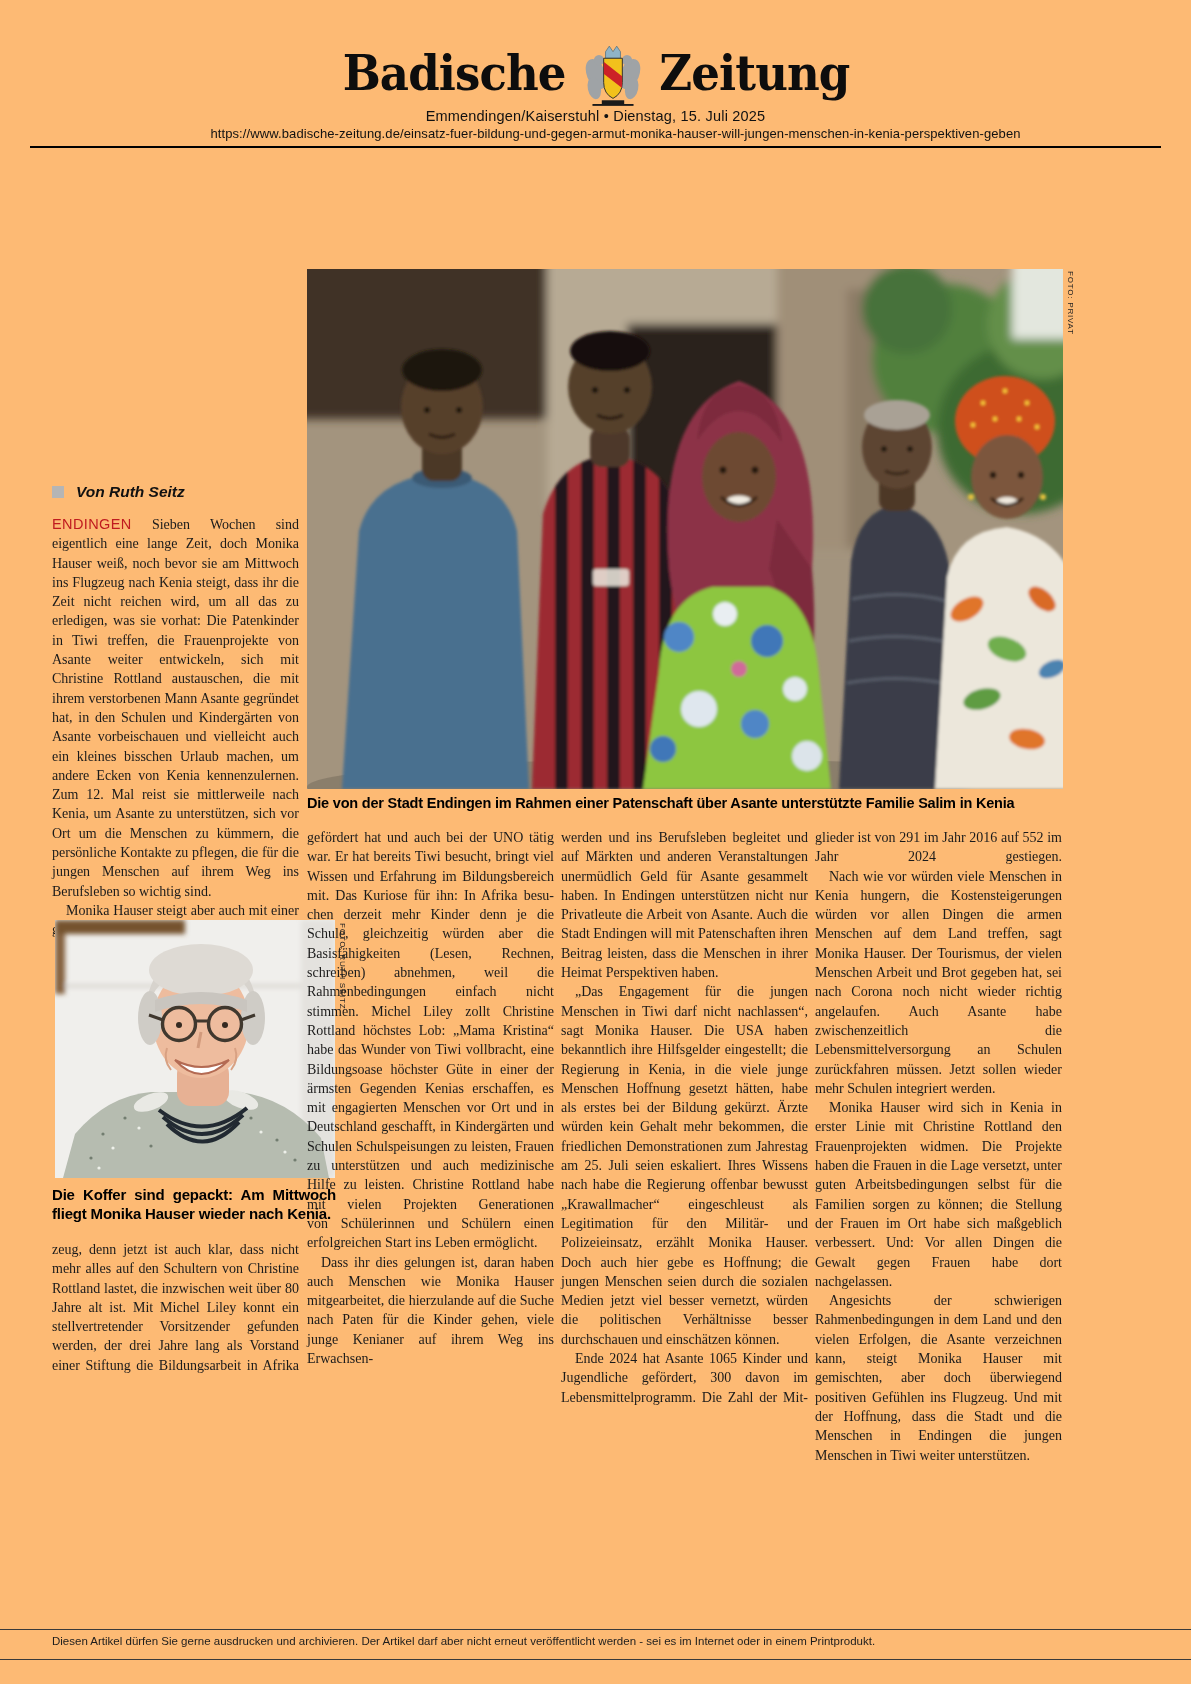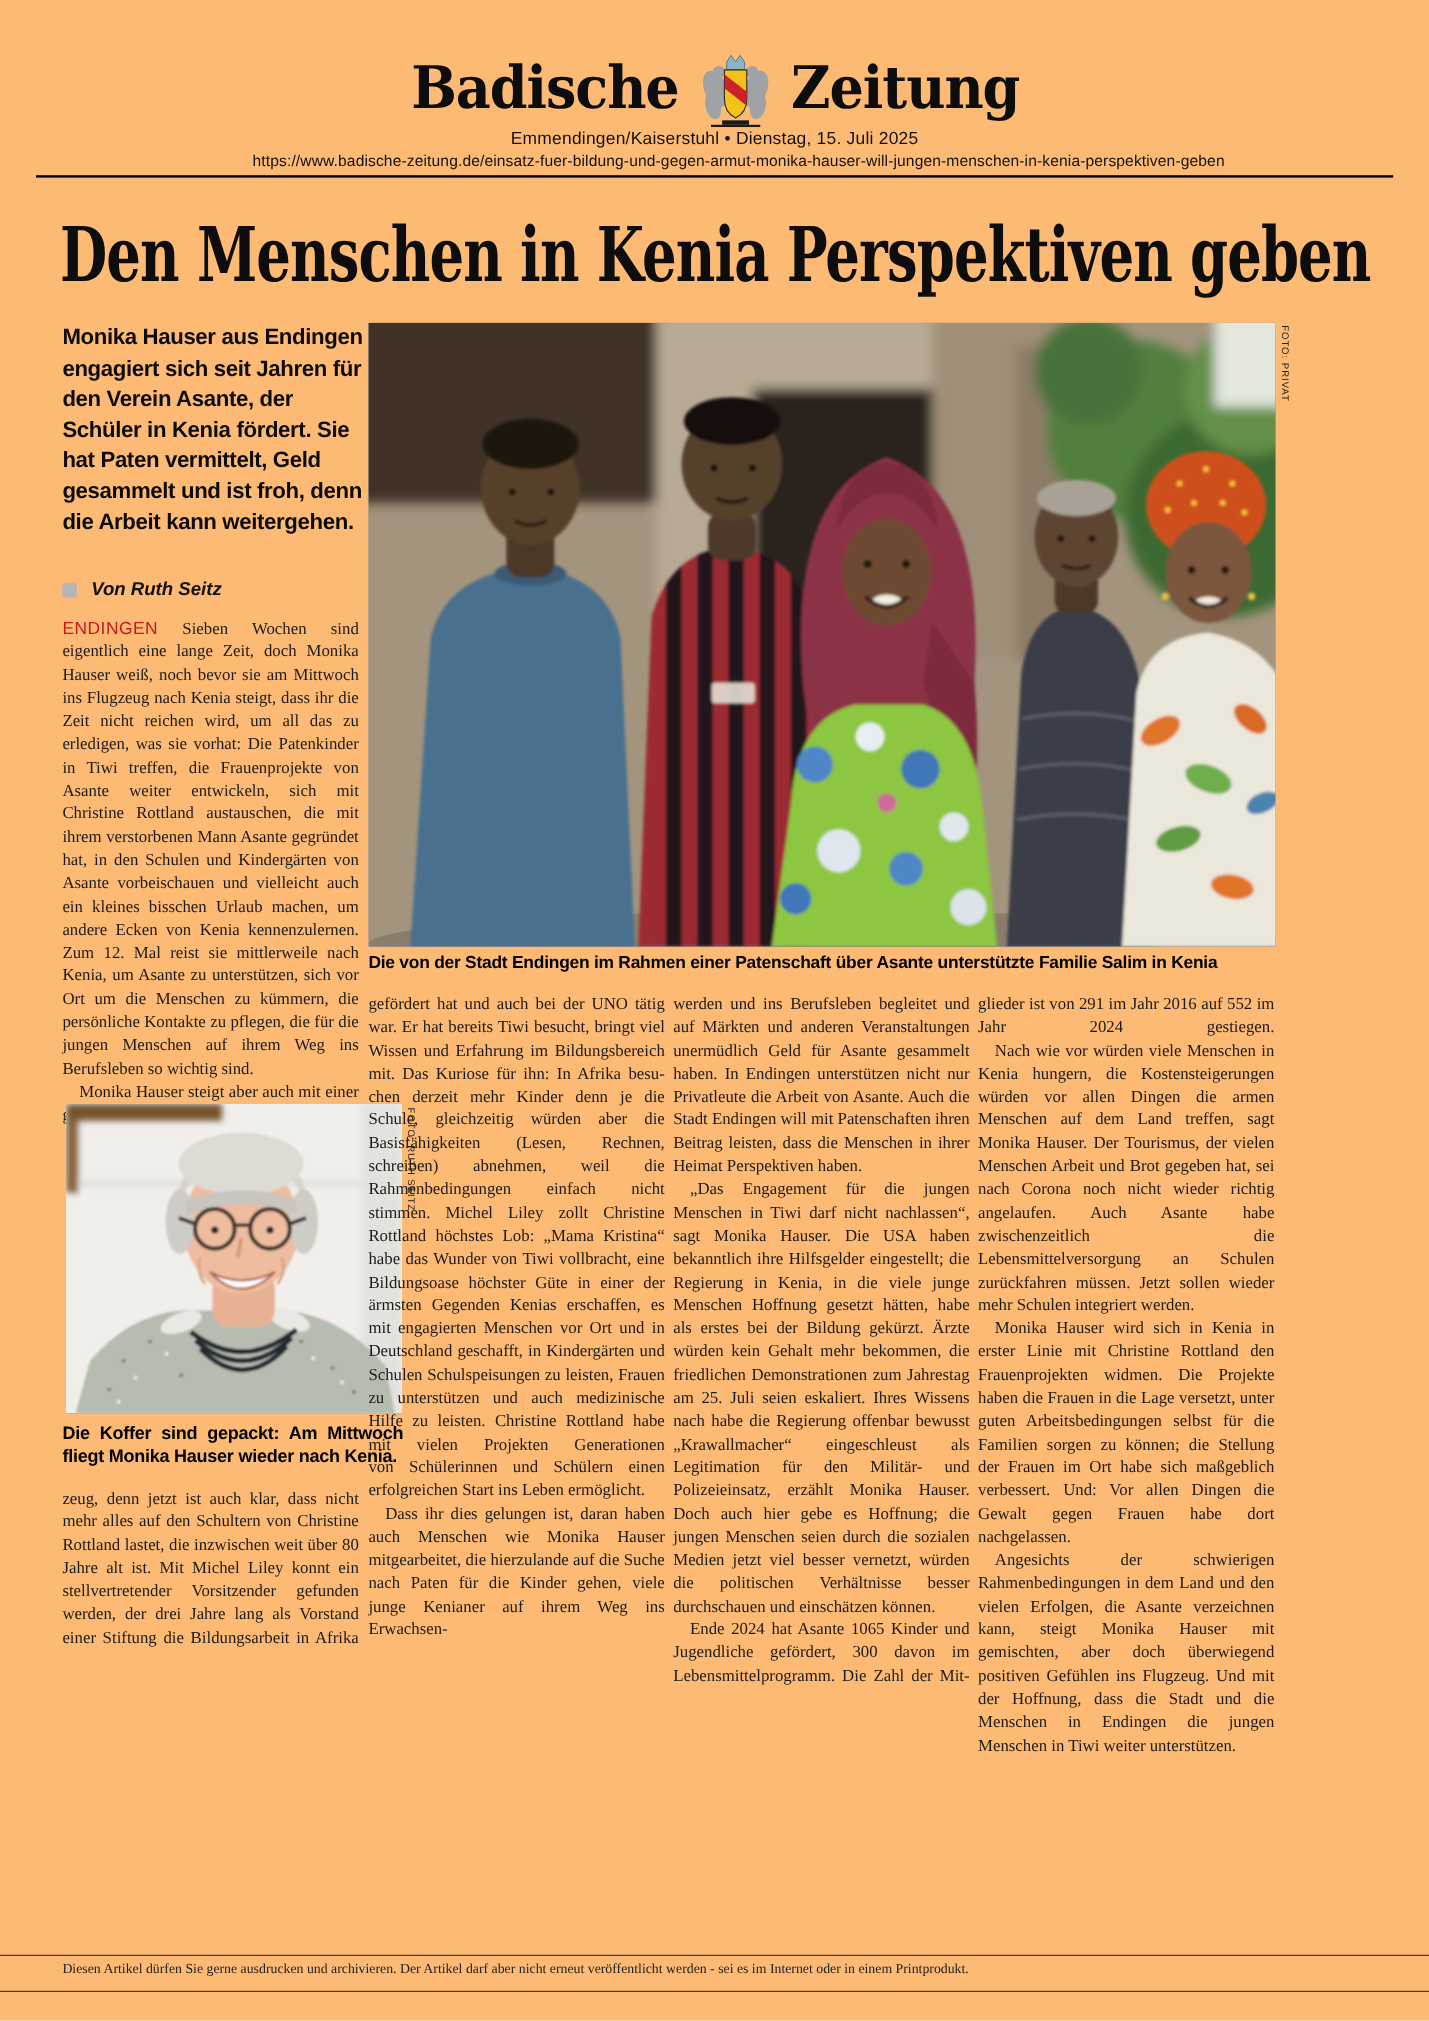--- a/index.html
+++ b/index.html
@@ -62,21 +62,21 @@
   .col-1a{left:52px;top:515px;}
   .col-1b{left:52px;top:1240px;}
   .col-2{left:307px;top:828px;}
   .col-3{left:561px;top:828px;}
   .col-4{left:815px;top:828px;}
 
   
   .footer-rule{position:absolute;left:0;width:1191px;height:1px;background:#3a3a3a;}
   .fr-1{top:1629px;} .fr-2{top:1659px;}
   .footer-note{position:absolute;left:52px;top:1635px;width:1090px;
-               font-family:Liberation Serif, serif;font-size:11.5px;color:#1d1d1d;}
+               font-family:Liberation Sans, sans-serif;font-size:11.5px;color:#1d1d1d;}
 </style>
 </head>
 <body>
 
 <div class="page">
 
   <header class="masthead">
     <div class="logo-row">
       <span class="logo-word">Badische</span>
       <span class="crest">
@@ -101,25 +101,21 @@
           <rect x="8" y="64" width="44" height="2" fill="#1a1a1a"></rect>
         </svg>
       </span>
       <span class="logo-word">Zeitung</span>
     </div>
     <div class="dateline">Emmendingen/Kaiserstuhl  •  Dienstag, 15. Juli 2025</div>
     <div class="url">https://www.badische-zeitung.de/einsatz-fuer-bildung-und-gegen-armut-monika-hauser-will-jungen-menschen-in-kenia-perspektiven-geben</div>
   </header>
   <div class="rule-top"></div>
 
-  <h1 class="headline">
-    <span>Den Menschen in Kenia Perspektiven geben</span>
-  </h1>
-
-  <div class="lead">Monika Hauser aus Endingen engagiert sich seit Jahren für den Verein Asante, der Schüler in Kenia fördert. Sie hat Paten vermittelt, Geld gesammelt und ist froh, denn die Arbeit kann weitergehen.</div>
+
   <div class="byline">
     <span class="sq"></span>
     <span>Von Ruth Seitz</span>
   </div>
 
   <div class="col col-1a">
     <p><span class="city">ENDINGEN</span> <span>Sieben Wochen sind eigentlich eine lange Zeit, doch Monika Hauser weiß, noch bevor sie am Mittwoch ins Flugzeug nach Kenia steigt, dass ihr die Zeit nicht reichen wird, um all das zu erledigen, was sie vorhat: Die Patenkinder in Tiwi treffen, die Frauenprojekte von Asante weiter entwickeln, sich mit Christine Rottland austauschen, die mit ihrem verstorbenen Mann Asante gegründet hat, in den Schulen und Kindergärten von Asante vorbeischauen und vielleicht auch ein kleines bisschen Urlaub machen, um andere Ecken von Kenia kennenzulernen. Zum 12. Mal reist sie mittlerweile nach Kenia, um Asante zu unterstützen, sich vor Ort um die Menschen zu kümmern, die persönliche Kontakte zu pflegen, die für die jungen Menschen auf ihrem Weg ins Berufsleben so wichtig sind.</span></p>
     <p class="p-ind cont">Monika Hauser steigt aber auch mit einer gewissen Erleichterung ins Flug-</p>
   </div>
 

